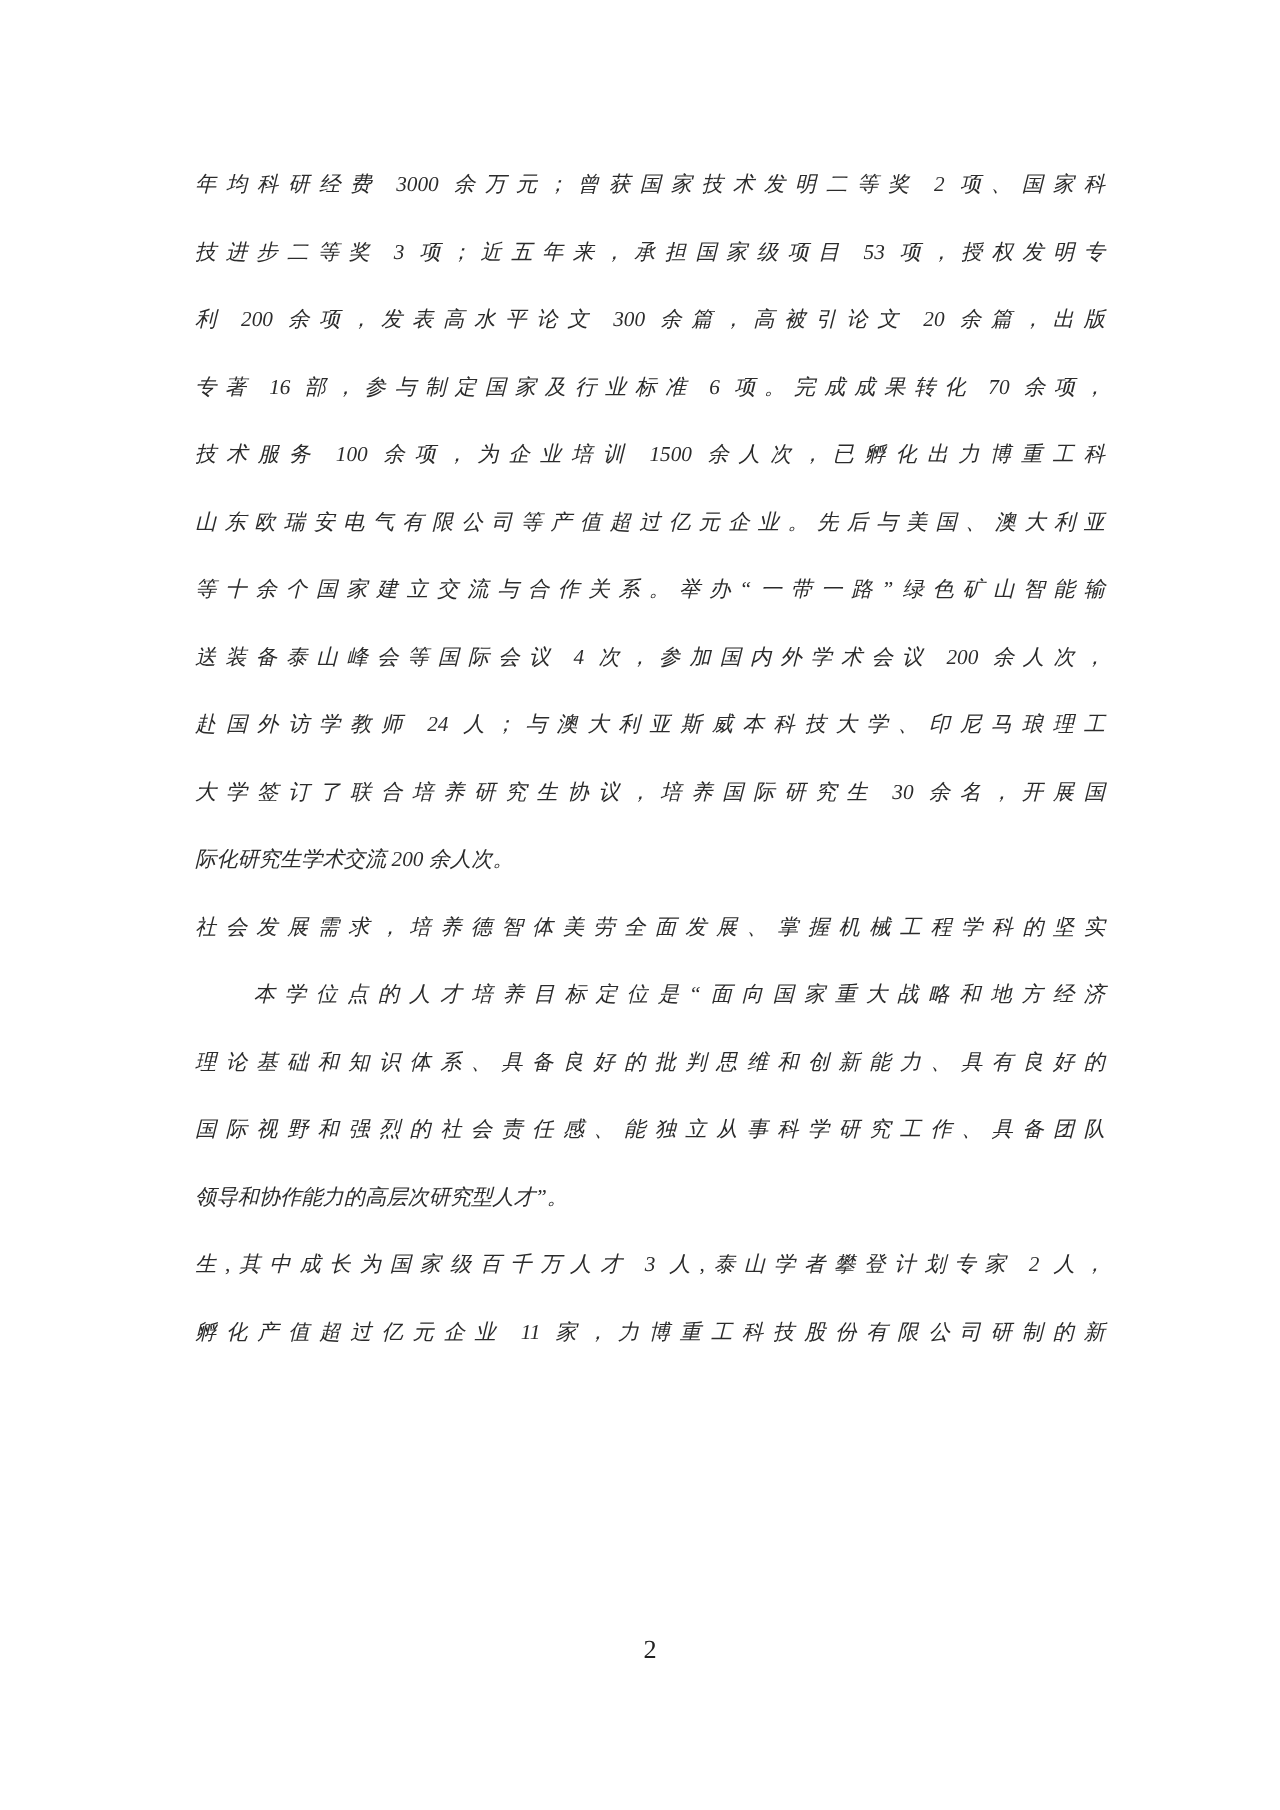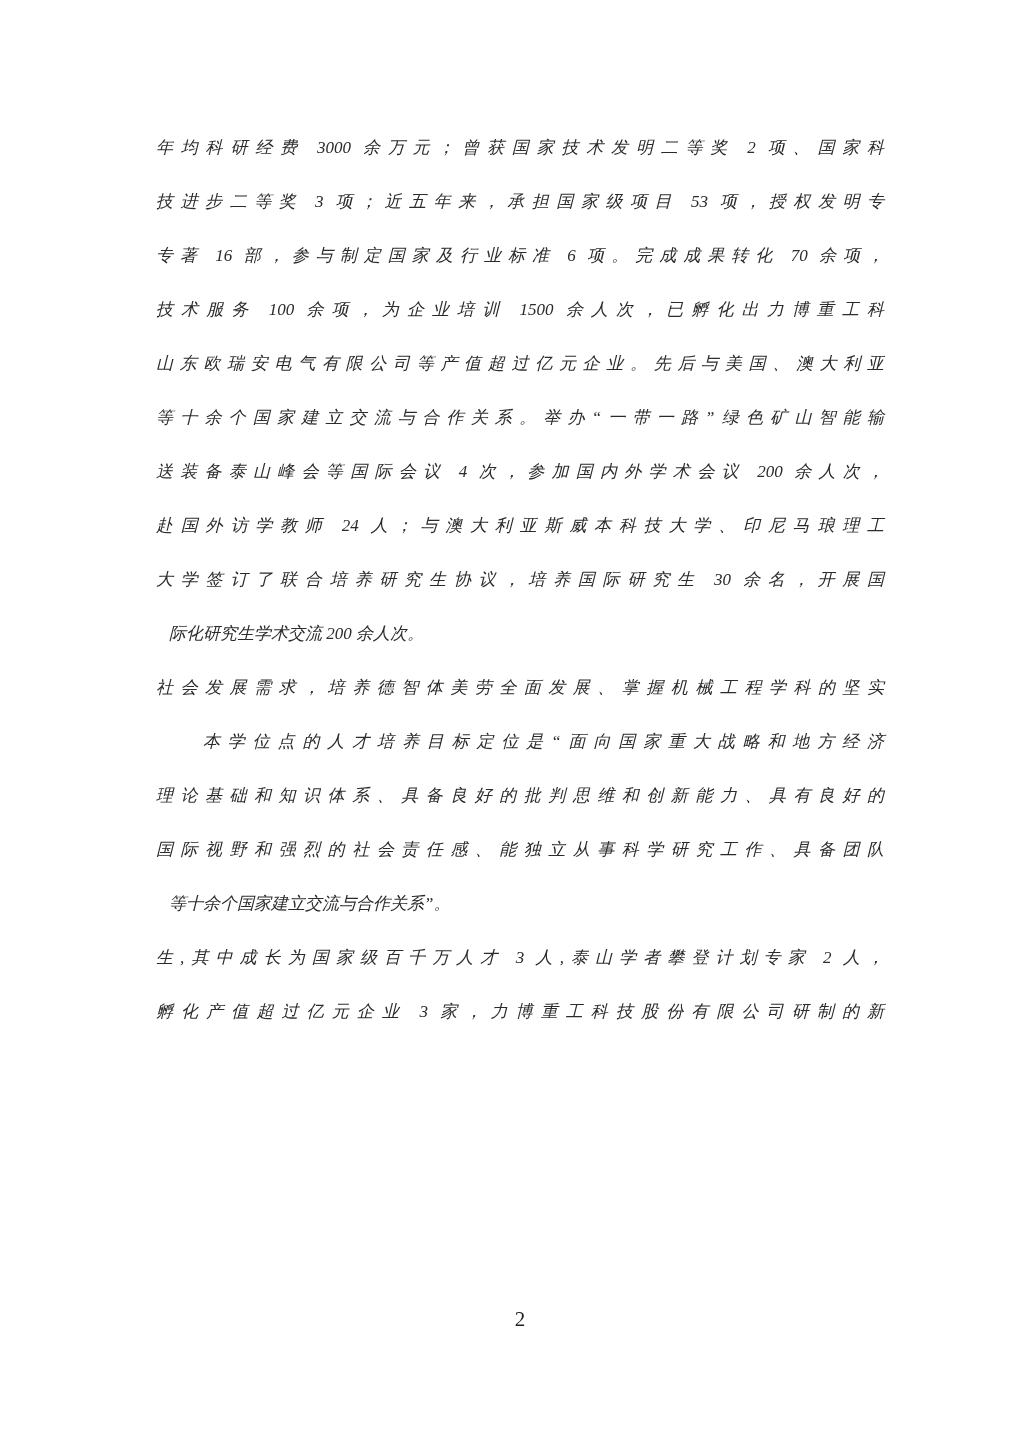--- a/index.html
+++ b/index.html
@@ -33,21 +33,20 @@
     white-space: nowrap;        
     text-align: justify;
     text-align-last: justify;   
     text-justify: inter-character;
     white-space: normal;
     font-style: italic;
   }
   
   .line.pl {
     text-align-last: left;
-    margin-left: 13px;
   }
   
   .line.fi {
     text-indent: 47px;
   }
   .footer {
     position: absolute;
     left: 156px;
     top: 1305px;
     width: 728px;
@@ -61,41 +60,42 @@
 </style>
 </head>
 <body>
 
 <div class="page">
   <main class="text-block">
 
     <p class="para">
       <span class="line">年均科研经费 3000 余万元；曾获国家技术发明二等奖 2 项、国家科</span>
       <span class="line">技进步二等奖 3 项；近五年来，承担国家级项目 53 项，授权发明专</span>
+      <span class="line">利 200 余项，发表高水平论文 300 余篇，高被引论文 20 余篇，出版</span>
       <span class="line">专著 16 部，参与制定国家及行业标准 6 项。完成成果转化 70 余项，</span>
       <span class="line">技术服务 100 余项，为企业培训 1500 余人次，已孵化出力博重工科</span>
       <span class="line">山东欧瑞安电气有限公司等产值超过亿元企业。先后与美国、澳大利亚</span>
       <span class="line">等十余个国家建立交流与合作关系。举办“一带一路”绿色矿山智能输</span>
       <span class="line">送装备泰山峰会等国际会议 4 次，参加国内外学术会议 200 余人次，</span>
       <span class="line">赴国外访学教师 24 人；与澳大利亚斯威本科技大学、印尼马琅理工</span>
       <span class="line">大学签订了联合培养研究生协议，培养国际研究生 30 余名，开展国</span>
       <span class="line pl">际化研究生学术交流 200 余人次。</span>
     </p>
 
     <p class="para">
       <span class="line">社会发展需求，培养德智体美劳全面发展、掌握机械工程学科的坚实</span>
       <span class="line fi">本学位点的人才培养目标定位是“面向国家重大战略和地方经济</span>
       <span class="line">理论基础和知识体系、具备良好的批判思维和创新能力、具有良好的</span>
       <span class="line">国际视野和强烈的社会责任感、能独立从事科学研究工作、具备团队</span>
-      <span class="line pl">等十余个国家建立交流与合作关系”。</span>
+      <span class="line pl">领导和协作能力的高层次研究型人才”。</span>
     </p>
 
     <p class="para">
       <span class="line">生,其中成长为国家级百千万人才 3 人,泰山学者攀登计划专家 2 人，</span>
-      <span class="line">孵化产值超过亿元企业 3 家，力博重工科技股份有限公司研制的新</span>
+      <span class="line">孵化产值超过亿元企业 11 家，力博重工科技股份有限公司研制的新</span>
     </p>
 
   </main>
 
   <footer class="footer">
     <span class="page-number">2</span>
   </footer>
 </div>
 
 </body></html>

